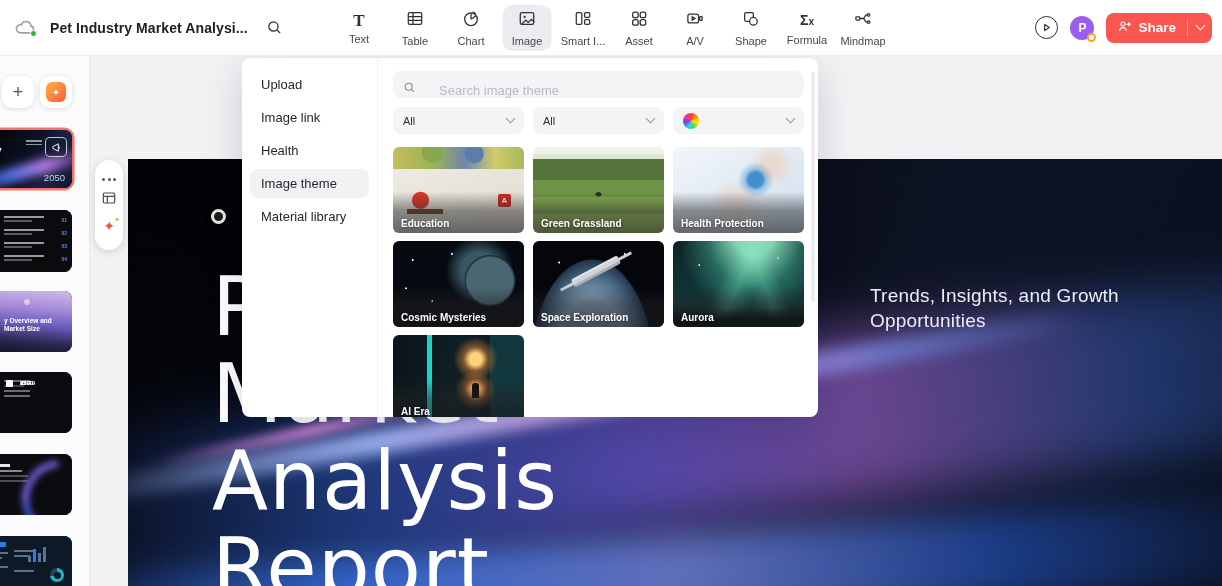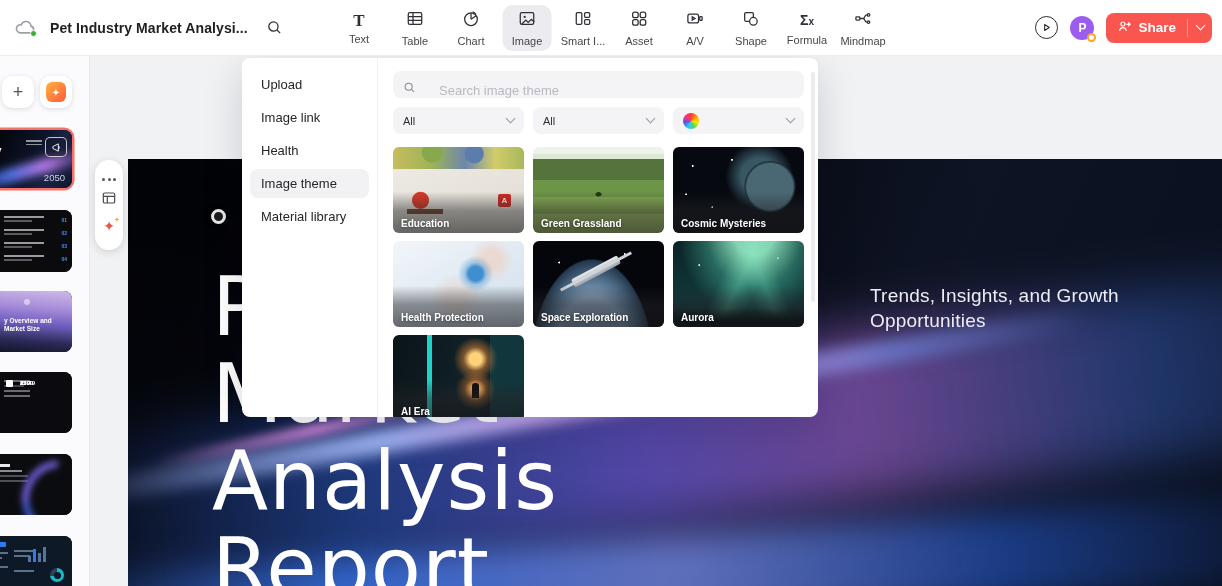--- a/index.html
+++ b/index.html
@@ -475,25 +475,25 @@
       </div>
 
       <div class="grid">
         <div class="tile t-education">
           <span class="blockA">A</span>
           <span class="tile-label">Education</span>
         </div>
         <div class="tile t-grassland">
           <span class="tile-label">Green Grassland</span>
         </div>
+        <div class="tile t-health">
+          <span class="tile-label">Health Protection</span>
+        </div>
         <div class="tile t-cosmic">
           <span class="tile-label">Cosmic Mysteries</span>
-        </div>
-        <div class="tile t-health">
-          <span class="tile-label">Health Protection</span>
         </div>
         <div class="tile t-space">
           <i class="obj"></i>
           <span class="tile-label">Space Exploration</span>
         </div>
         <div class="tile t-aurora">
           <span class="tile-label">Aurora</span>
         </div>
         <div class="tile t-aiera">
           <i class="obj"></i>

